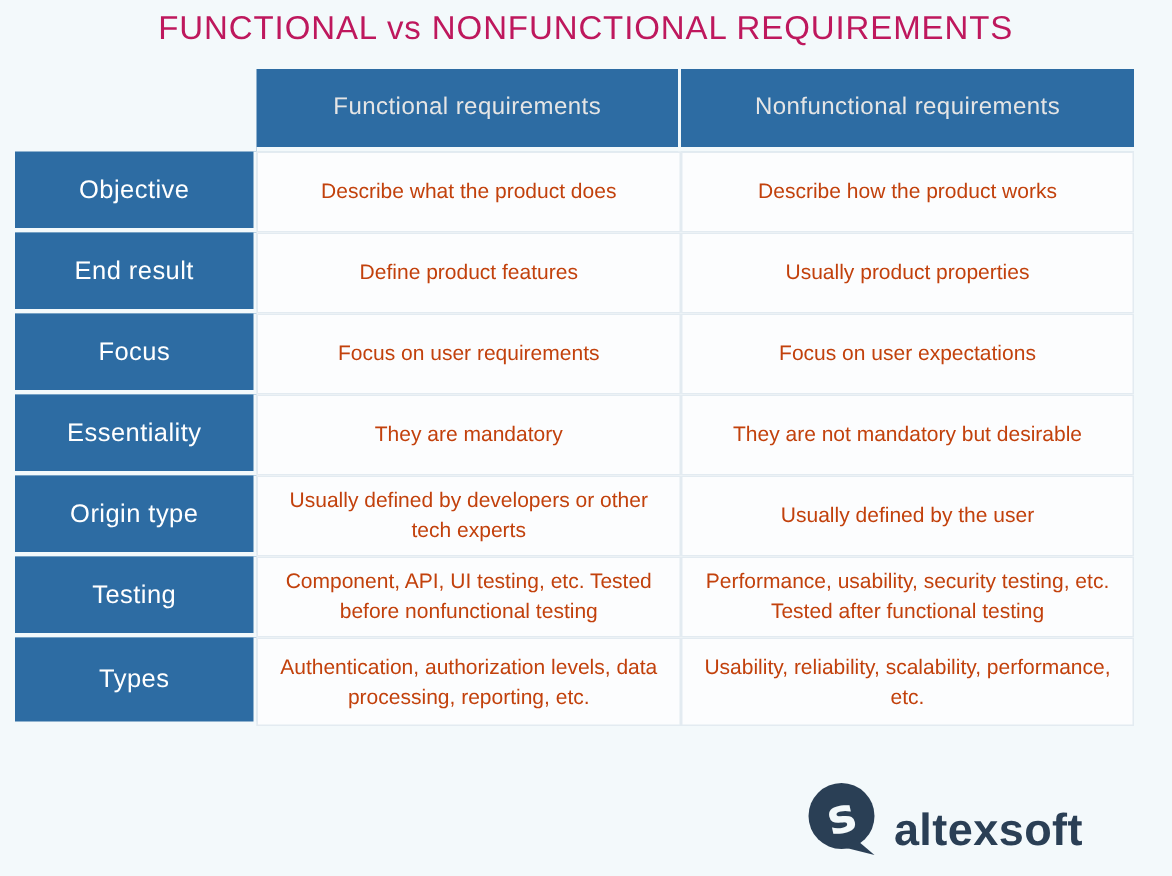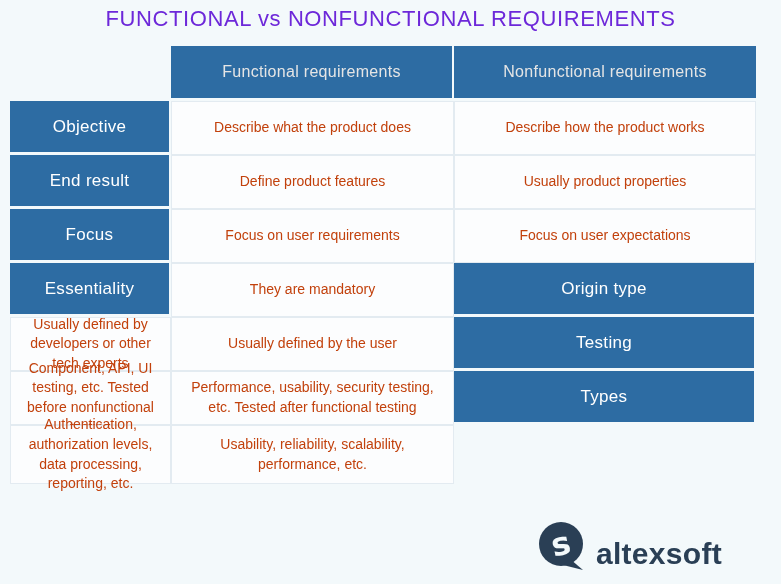--- a/index.html
+++ b/index.html
@@ -8,21 +8,21 @@
     background:#f3f9fb;
     font-family:"Liberation Sans","DejaVu Sans",sans-serif;
     position:relative;
     overflow:hidden;
   }
   .canvas{position:absolute;inset:0;}
   .title{
     position:absolute;top:6px;left:0;width:100%;
     text-align:center;
     font-size:22px;font-weight:400;letter-spacing:0.6px;
-    color:#6d28d9;
+    color:#be185d;
     margin:0;
   }
   .grid{
     position:absolute;left:10px;top:46px;
     display:grid;
     grid-template-columns:161px 283px 302px;
     grid-template-rows:55px 54px 54px 54px 54px 54px 54px 59px;
   }
   .corner{background:transparent;}
   .colhead{
@@ -85,20 +85,21 @@
     <div class="rowlabel">End result</div>
     <div class="cell">Define product features</div>
     <div class="cell">Usually product properties</div>
 
     <div class="rowlabel">Focus</div>
     <div class="cell">Focus on user requirements</div>
     <div class="cell">Focus on user expectations</div>
 
     <div class="rowlabel">Essentiality</div>
     <div class="cell">They are mandatory</div>
+    <div class="cell">They are not mandatory but desirable</div>
 
     <div class="rowlabel">Origin type</div>
     <div class="cell">Usually defined by developers or other tech experts</div>
     <div class="cell">Usually defined by the user</div>
 
     <div class="rowlabel">Testing</div>
     <div class="cell">Component, API, UI testing, etc. Tested before nonfunctional testing</div>
     <div class="cell">Performance, usability, security testing, etc. Tested after functional testing</div>
 
     <div class="rowlabel">Types</div>

